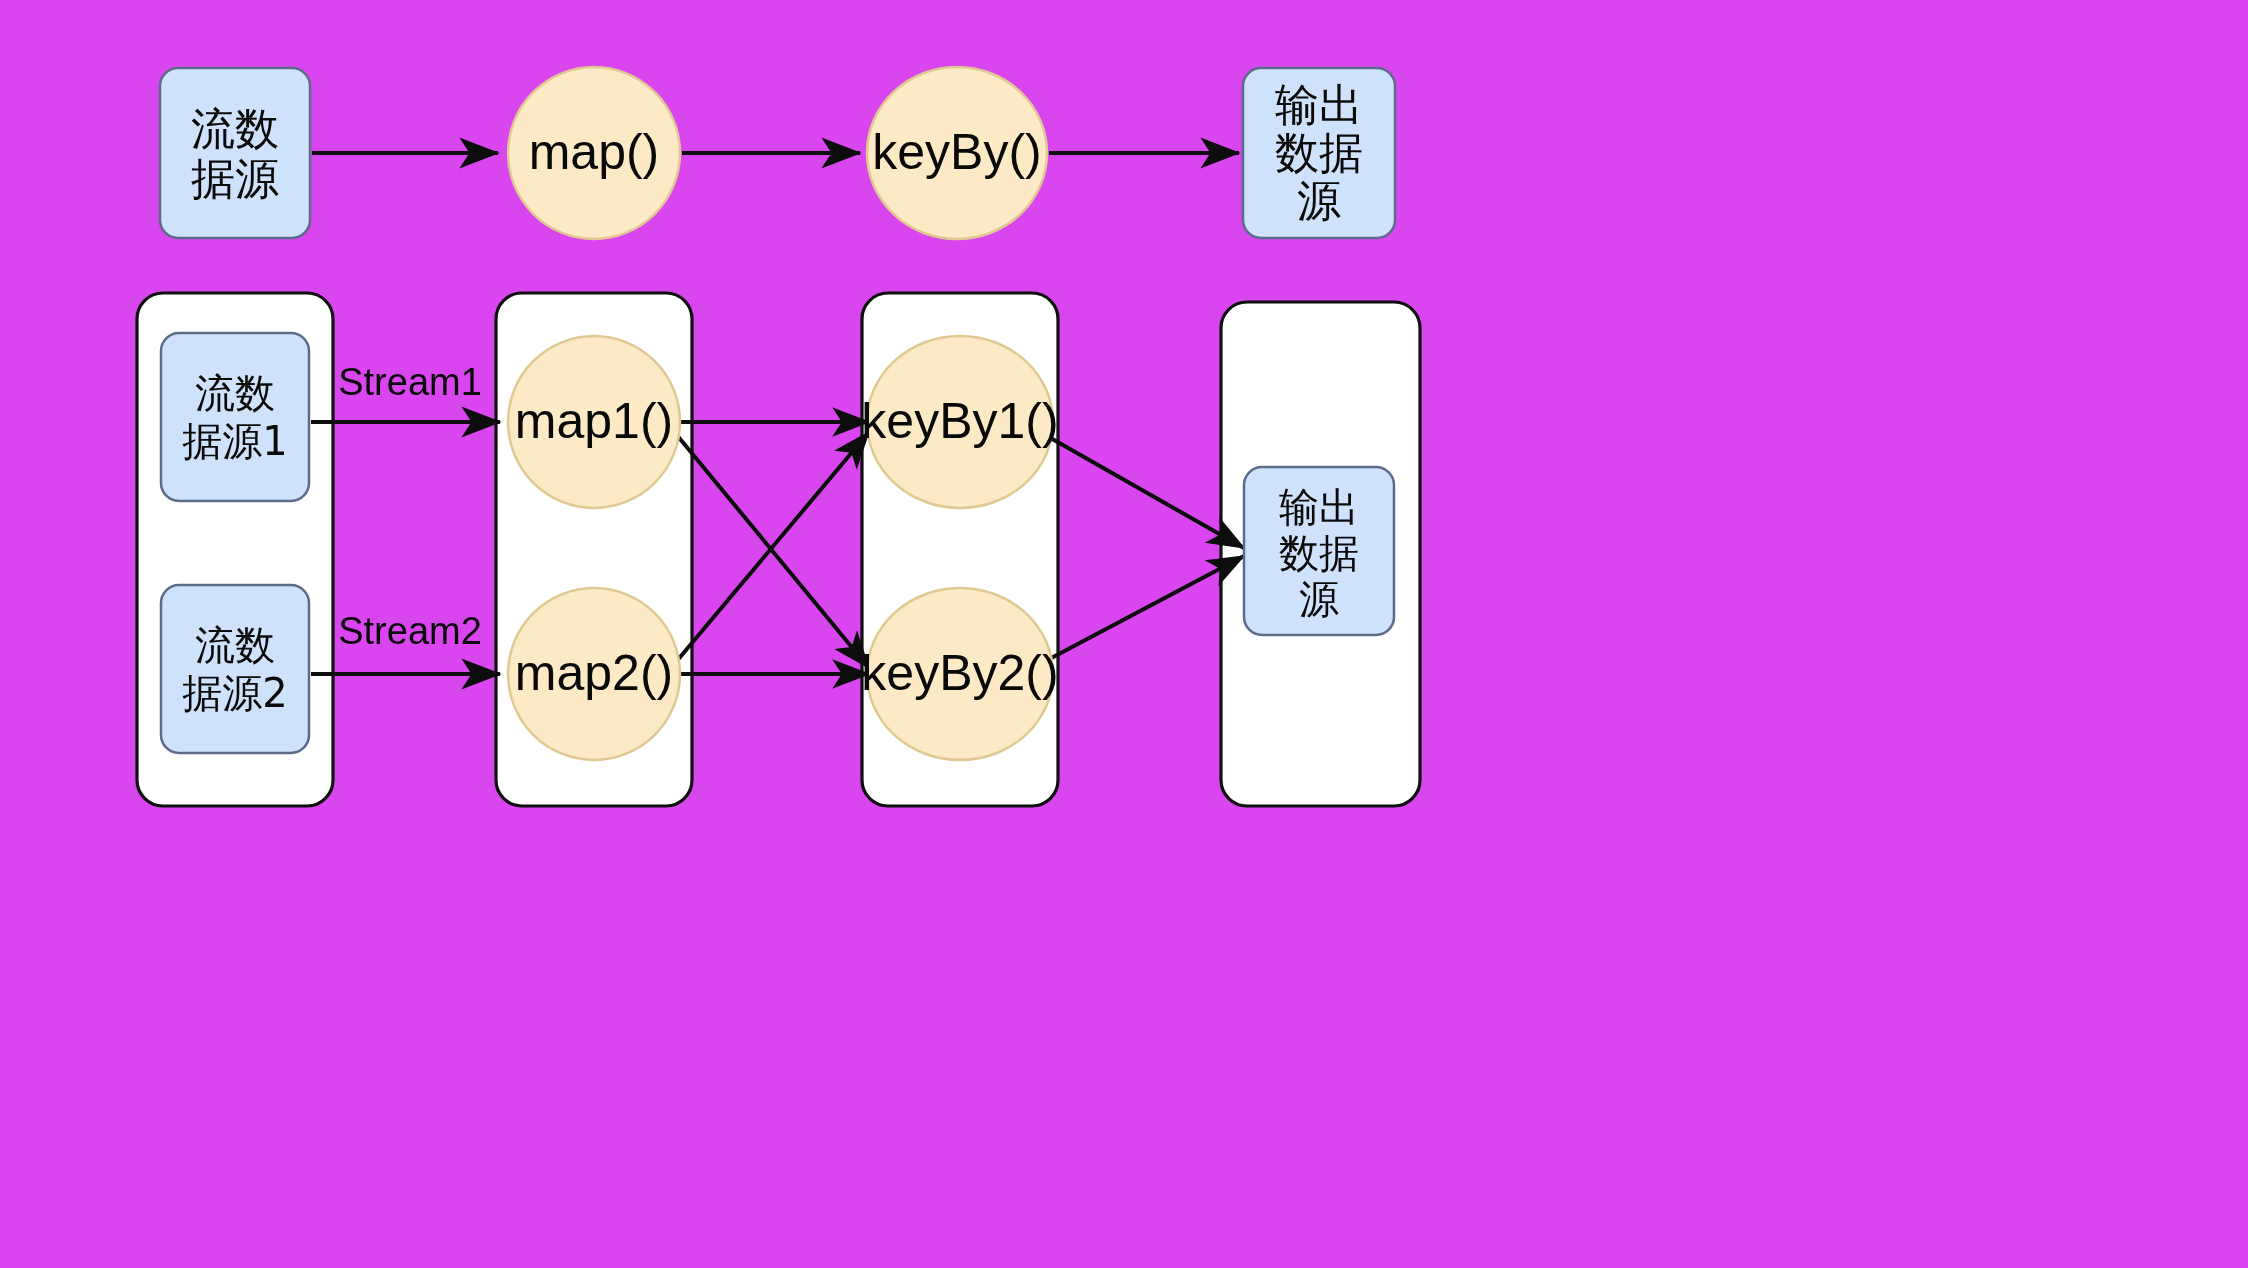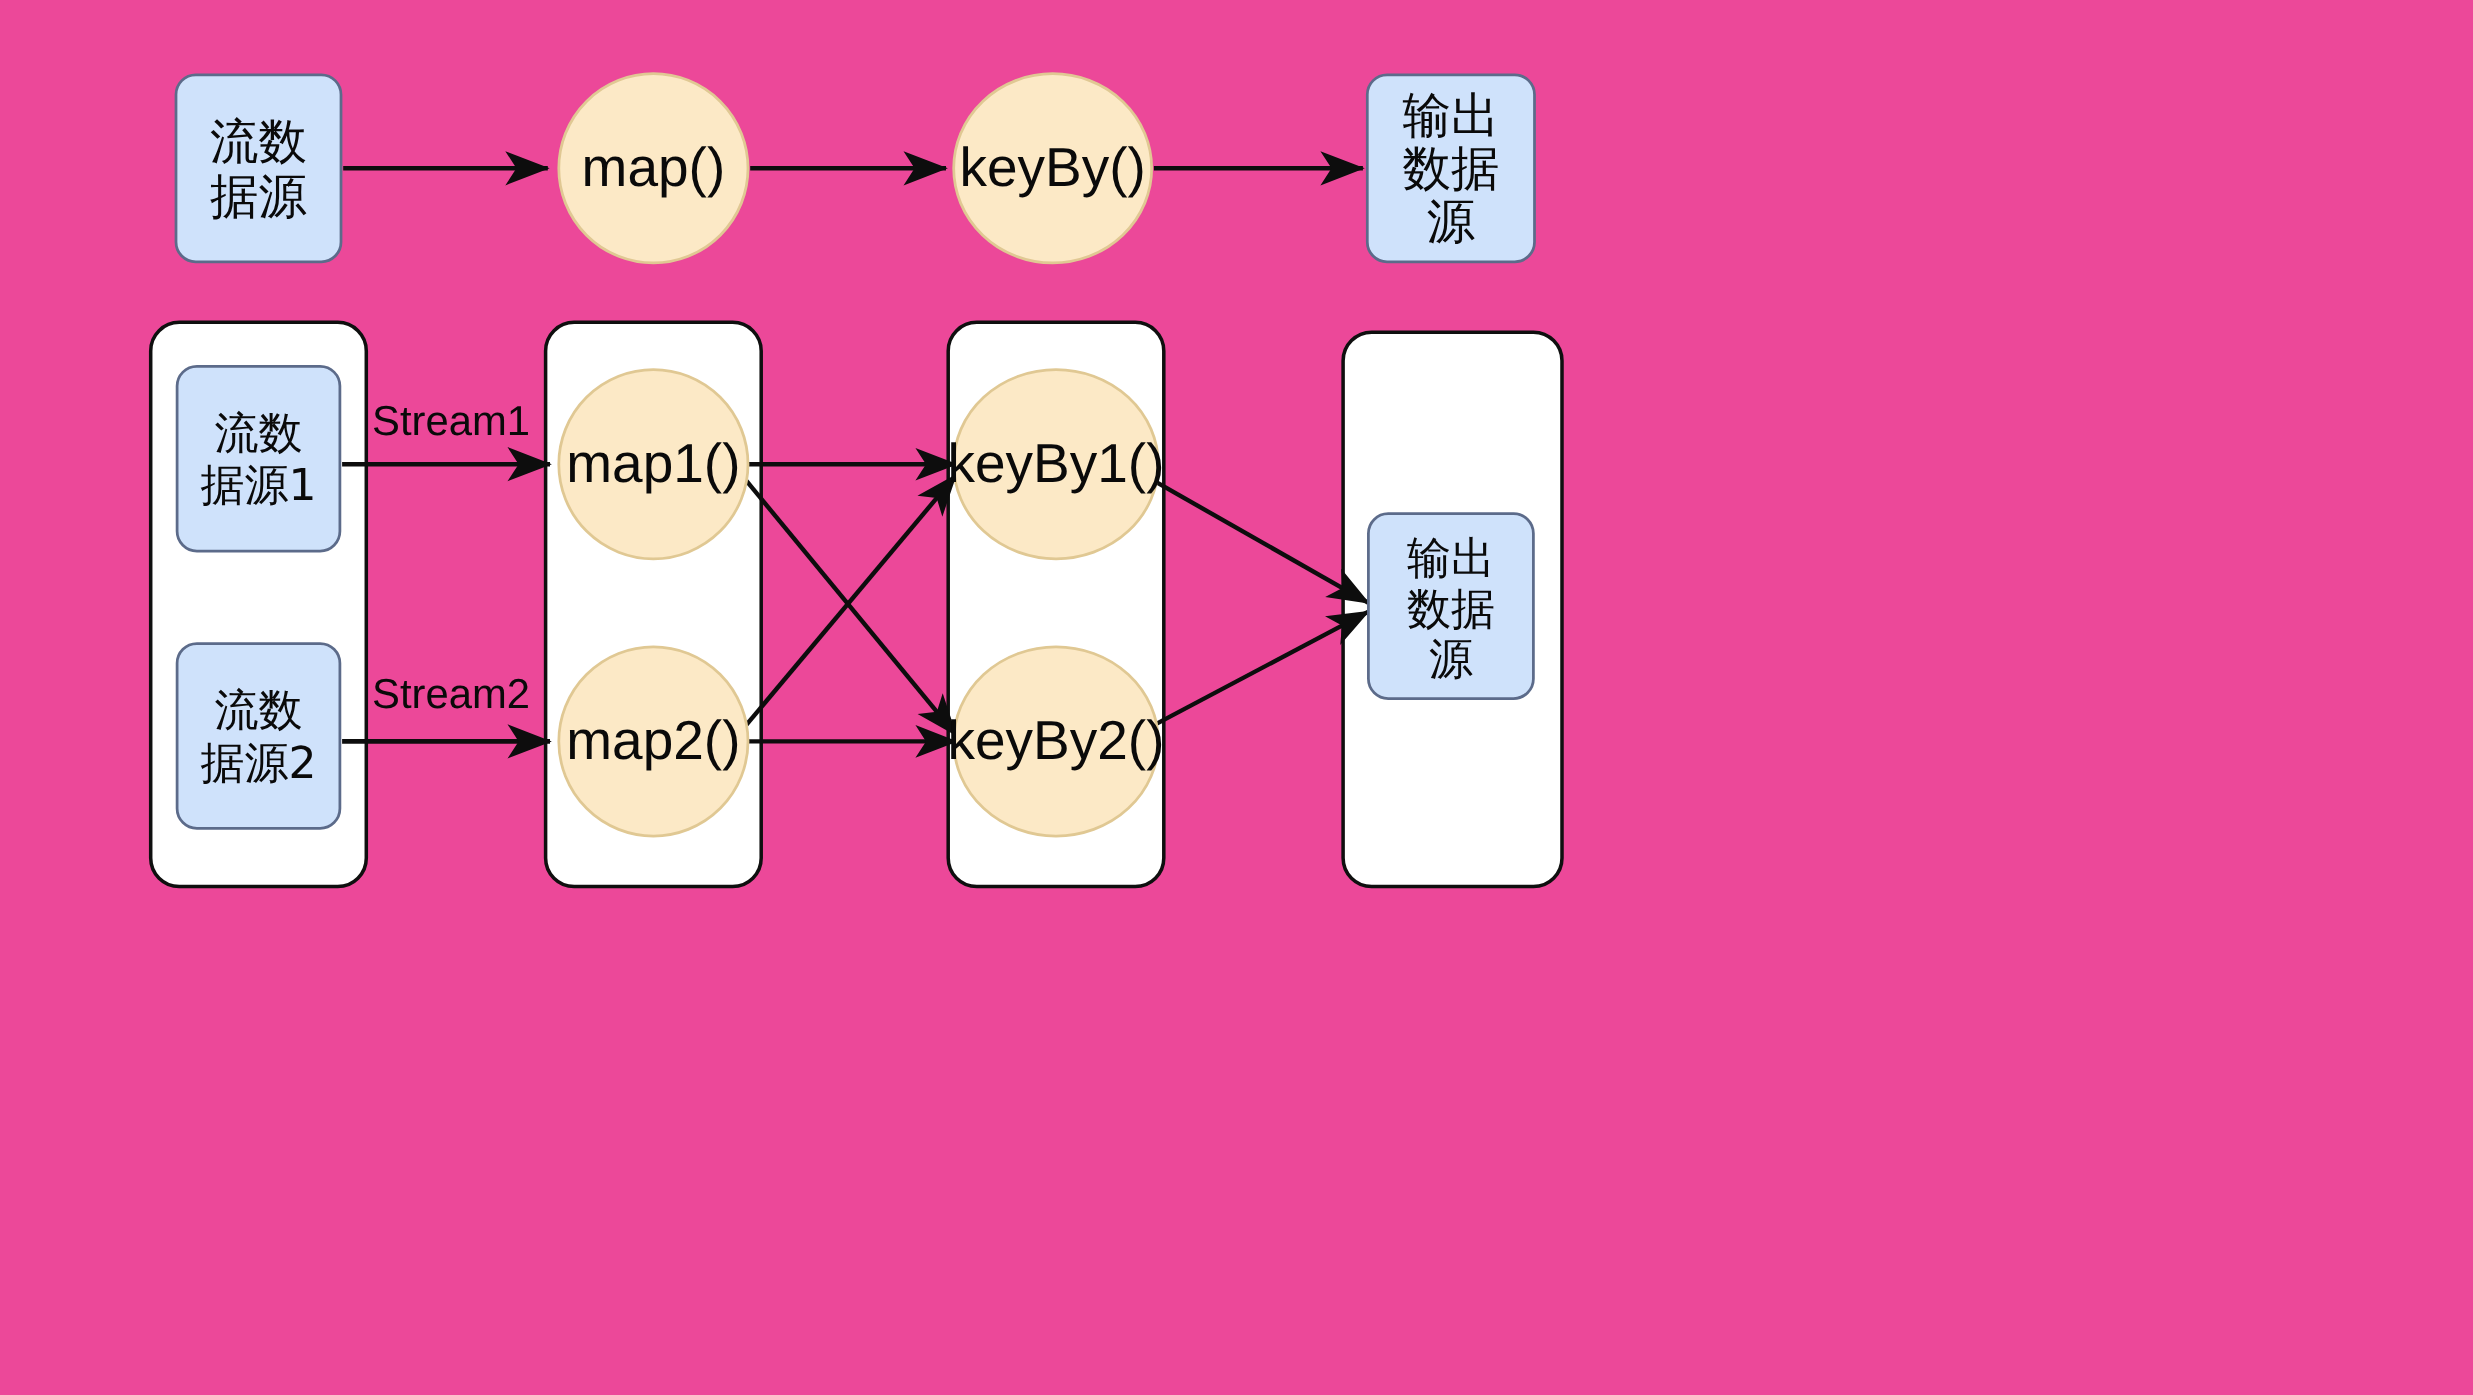--- a/index.html
+++ b/index.html
@@ -5,21 +5,21 @@
 <style>
   html, body {
     margin: 0;
     padding: 0;
     background: #f4f3ef;
   }
   #stage {
     position: relative;
     width: 2248px;
     height: 1268px;
-    background: #ec4899;
+    background: #d946ef;
     font-family: "Liberation Sans", "DejaVu Sans", sans-serif;
     overflow: hidden;
   }
   svg.diagram {
     position: absolute;
     left: 0; top: 0;
     width: 2248px;
     height: 1268px;
     display: block;
   }

